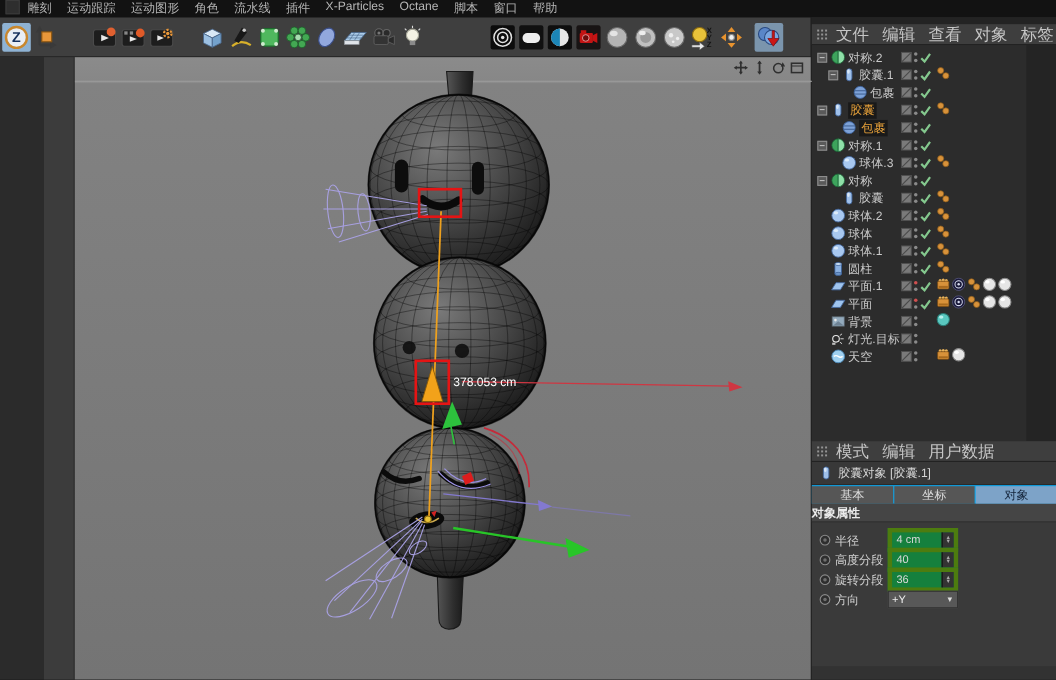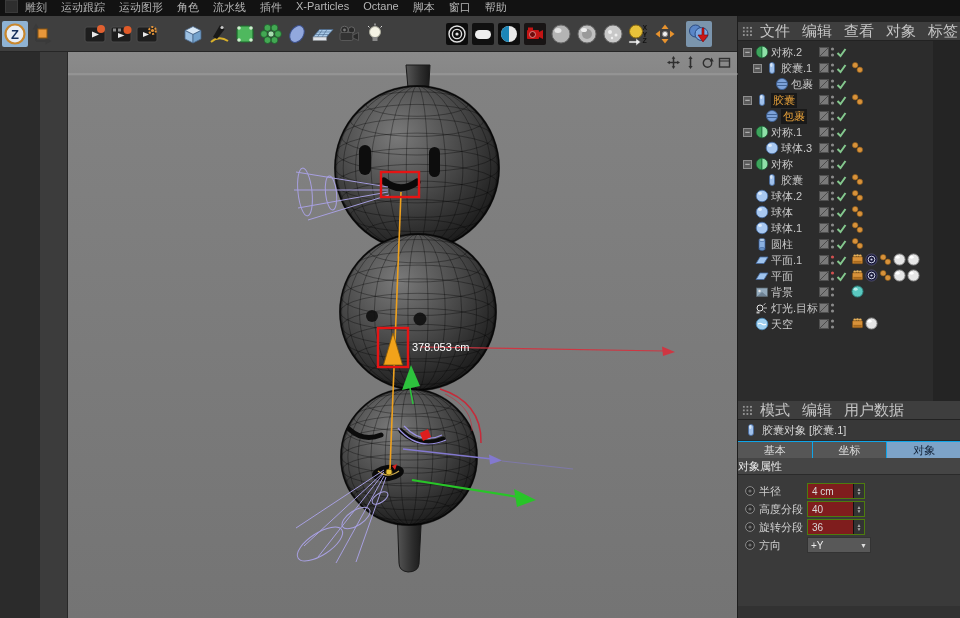--- a/index.html
+++ b/index.html
@@ -42,27 +42,27 @@
   .tlabel.sel{color:#e8a23a;background:rgba(0,0,0,.42);padding:0 2px;}
   .tgl{margin-left:auto;width:30px;display:flex;align-items:center;gap:1px;flex:none;}
   .tags{width:82px;display:flex;align-items:center;gap:1px;padding-left:2px;flex:none;}
   
   .amtitle{height:20px;background:#383838;display:flex;align-items:center;font-size:11px;color:#d6d6d6;
            border-bottom:1px solid #2a2a2a;flex:none;}
   .amtitle .ticon{margin:0 3px 0 5px;}
   #tabs{display:flex;height:16px;background:#0ea5e9;gap:1px;padding-top:1px;flex:none;}
   .tab{flex:1;background:#565656;color:#ddd;font-size:11px;display:flex;align-items:center;justify-content:center;}
   .tab.active{background:#7da3c8;color:#14243a;}
-  .section{height:16px;background:#454545;color:#ececec;font-weight:normal;font-size:11px;display:flex;
+  .section{height:16px;background:#454545;color:#ececec;font-weight:bold;font-size:11px;display:flex;
            align-items:center;padding-left:0;border-bottom:1px solid #2a2a2a;flex:none;}
   #fields{background:#3a3a3a;padding:7px 4px 6px 6px;height:118px;flex:none;}
   .frow{display:flex;align-items:center;height:18px;font-size:11px;color:#cfcfcf;}
   .frec{width:12px;height:12px;margin-right:3px;flex:none;}
   .flabel{width:48px;white-space:nowrap;overflow:hidden;flex:none;}
-  .inp{width:52px;height:14px;background:#7f1d1d;border:1px solid #4d7c0f;color:#d8d8d8;font-size:10px;
+  .inp{width:52px;height:14px;background:#15803d;border:4px solid #4d7c0f;color:#d8d8d8;font-size:10px;
        display:flex;align-items:center;padding-left:4px;box-sizing:content-box;}
   .stepper{margin-left:auto;width:10px;height:100%;background:#333;border-left:1px solid #101010;display:flex;
            flex-direction:column;align-items:center;justify-content:center;font-size:5px;color:#aaa;line-height:4px;}
   .dd{width:56px;height:14px;background:#585858;border:1px solid #333;color:#ececec;font-size:10px;
       display:flex;align-items:center;padding:0 3px;}
   .dd .arr{margin-left:auto;font-size:7px;color:#ddd;}
   #ambottom{flex:1;background:#323232;}
 </style>
 </head>
 <body>

